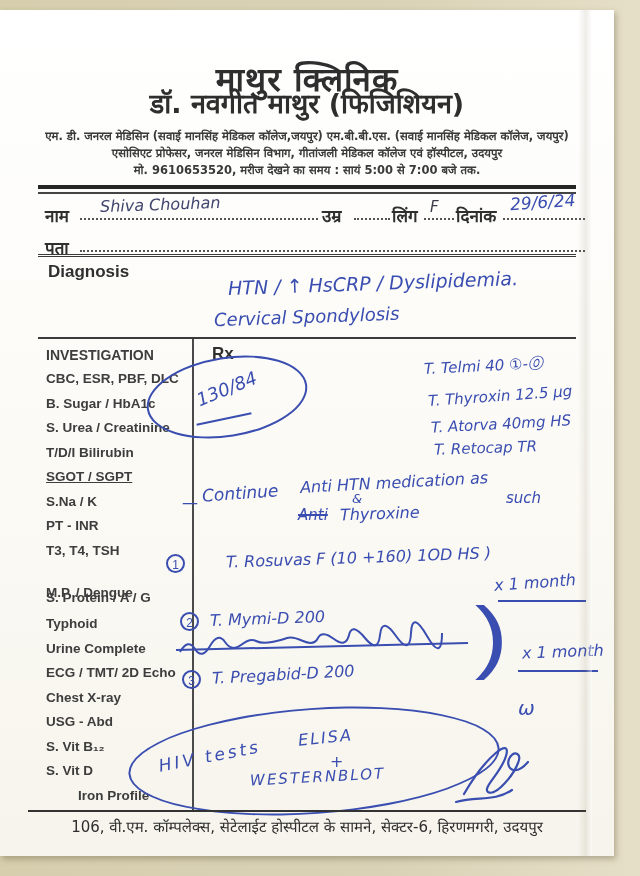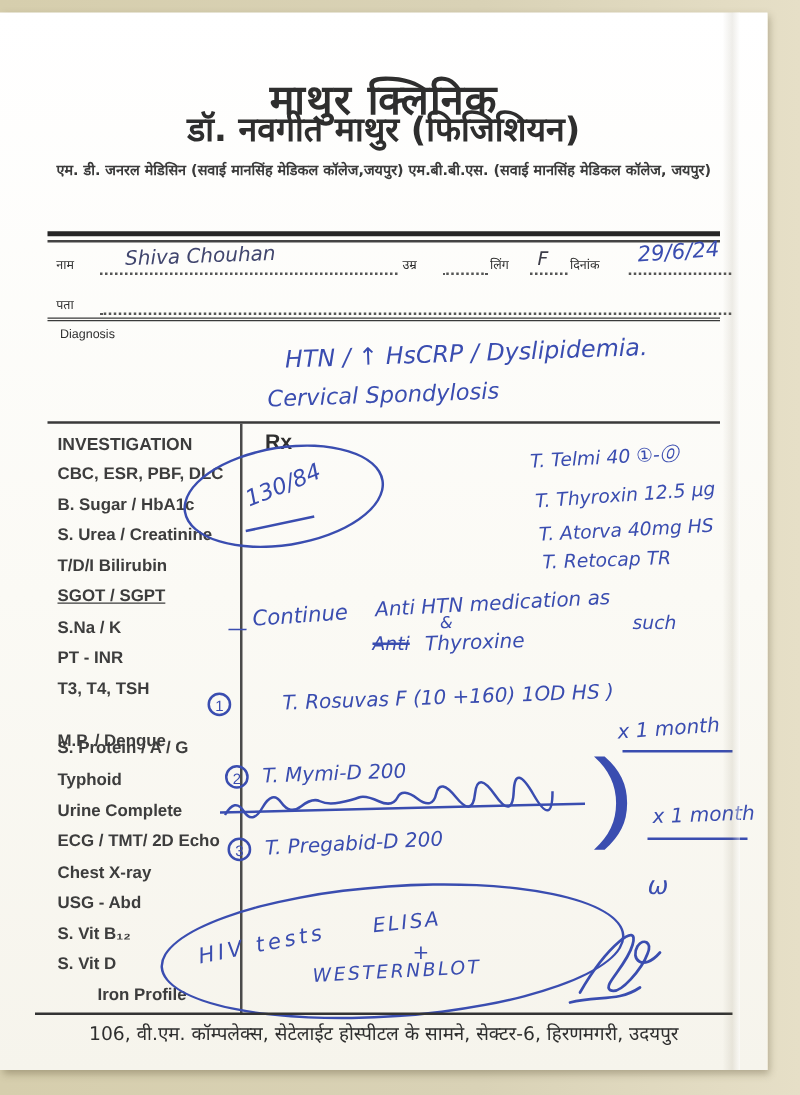--- a/index.html
+++ b/index.html
@@ -18,21 +18,21 @@
   .crease{position:absolute;top:0;bottom:0;right:22px;width:14px;
     background:linear-gradient(90deg,rgba(0,0,0,0) 0%,rgba(120,110,80,.12) 55%,rgba(255,255,255,.5) 100%);}
   .abs{position:absolute;}
   .dev{font-family:"DejaVu Sans","Liberation Sans",sans-serif;}
   .c{left:0;right:0;text-align:center;}
   .clinic{top:30px;font-size:33px;font-weight:bold;color:#2e2e2e;letter-spacing:1px;margin-top:16px;}
   .doctor{top:74px;font-size:27px;font-weight:bold;color:#2e2e2e;}
   .creds{top:118px;font-size:11.5px;font-weight:bold;color:#3a3a3a;line-height:17px;}
   .rule-thick{left:38px;right:38px;top:175px;height:4px;background:#262626;}
   .rule-thin{left:38px;right:38px;top:182px;height:1.5px;background:#444;}
-  .lbl{font-size:10px;font-weight:normal;color:#2f2f2f;}
+  .lbl{font-size:17px;font-weight:bold;color:#2f2f2f;}
   .dots{border-bottom:2px dotted #555;height:1px;}
   .hw{font-family:cursive,"DejaVu Sans",sans-serif;font-style:italic;color:var(--ink);white-space:nowrap;}
   .hw-dark{color:var(--ink-dark);}
   .rule-dbl{left:38px;right:38px;top:244px;height:3px;border-top:1.5px solid #3a3a3a;border-bottom:1.5px solid #3a3a3a;}
   .rule-mid{left:38px;right:38px;top:327px;height:1.5px;background:#3a3a3a;}
   .vdivider{left:192px;top:329px;width:2px;height:472px;background:#4a4a4a;}
   .inv{font-size:13.5px;font-weight:bold;color:#3d3d3d;white-space:nowrap;left:46px;}
   .rx-label{left:212px;top:334px;font-size:17px;font-weight:bold;color:#2f2f2f;}
   .ellipse{border:2px solid var(--ink);border-radius:50%;}
   .cnum{display:inline-block;width:19px;height:19px;border:2px solid var(--ink);border-radius:50%;
@@ -46,20 +46,22 @@
 </style>
 </head>
 <body>
 
 <div class="scan">
   <div class="page">
 
     <div class="abs c dev clinic">माथुर क्लिनिक</div>
     <div class="abs c dev doctor">डॉ. नवगीत माथुर (फिजिशियन)</div>
     <div class="abs c dev creds" style="top:118px;">एम. डी. जनरल मेडिसिन (सवाई मानसिंह मेडिकल कॉलेज,जयपुर) एम.बी.बी.एस. (सवाई मानसिंह मेडिकल कॉलेज, जयपुर)</div>
+    <div class="abs c dev creds" style="top:135px;">एसोसिएट प्रोफेसर, जनरल मेडिसिन विभाग, गीतांजली मेडिकल कॉलेज एवं हॉस्पीटल, उदयपुर</div>
+    <div class="abs c dev creds" style="top:152px;">मो. 9610653520, मरीज देखने का समय : सायं 5:00 से 7:00 बजे तक.</div>
     <div class="abs rule-thick"></div>
     <div class="abs rule-thin"></div>
 
     <span class="abs dev lbl" style="left:45px;top:194px;">नाम</span>
     <div class="abs dots" style="left:80px;top:208px;width:238px;"></div>
     <span class="abs hw hw-dark" style="left:100px;top:185px;font-size:16px;transform:rotate(-2deg);">Shiva Chouhan</span>
     <span class="abs dev lbl" style="left:322px;top:194px;">उम्र</span>
     <div class="abs dots" style="left:354px;top:208px;width:36px;"></div>
     <span class="abs dev lbl" style="left:392px;top:194px;">लिंग</span>
     <span class="abs hw" style="left:430px;top:188px;font-size:15px;color:#3c3c48;">F</span>

